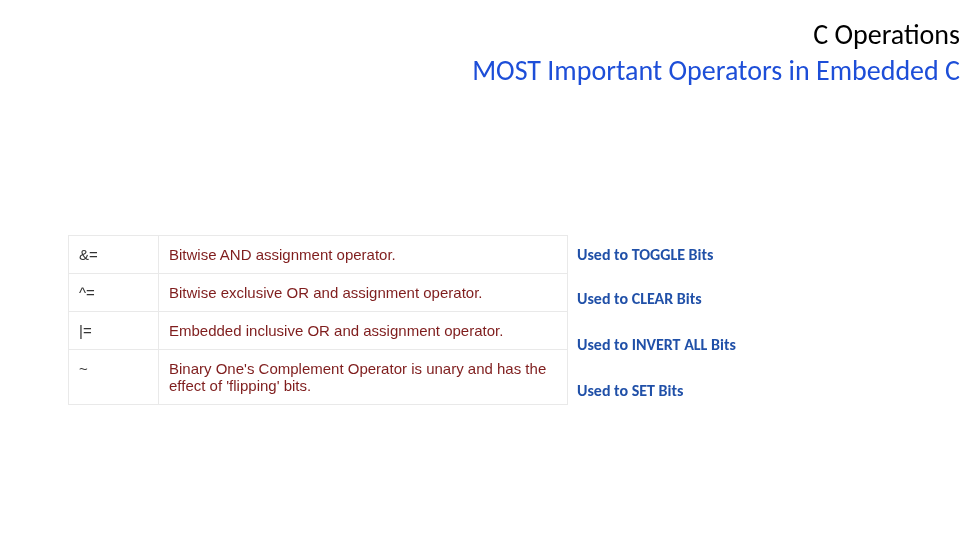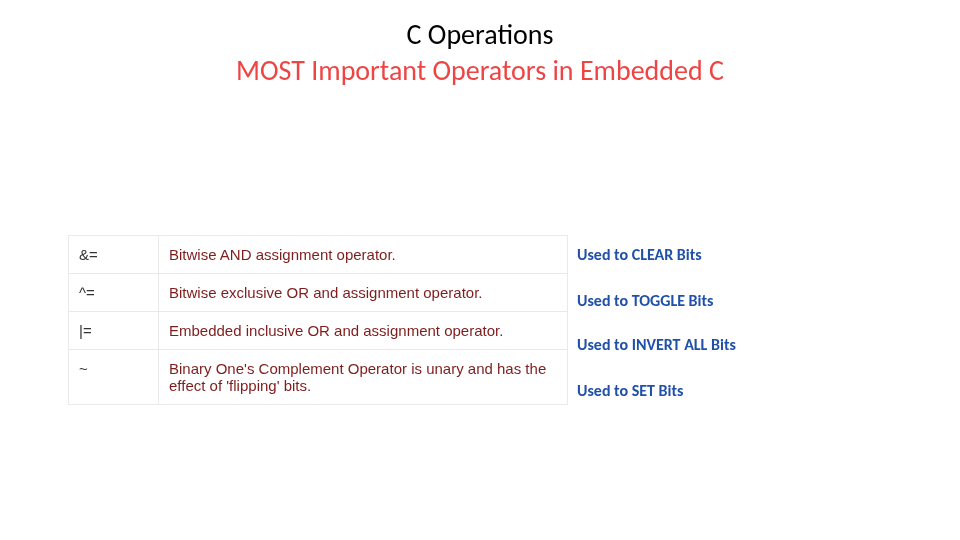--- a/index.html
+++ b/index.html
@@ -8,32 +8,32 @@
       box-sizing: border-box;
     }
     body {
       width: 960px;
       height: 540px;
       background: #fff;
       font-family: Calibri, Arial, sans-serif;
       position: relative;
     }
     .title-block {
-      text-align: center;
+      text-align: right;
       padding-top: 18px;
     }
     .title-main {
       font-size: 28px;
       color: #000;
       font-weight: 400;
       line-height: 1.2;
     }
     .title-sub {
       font-size: 28px;
-      color: #ef4444;
+      color: #1d4ed8;
       font-weight: 400;
       line-height: 1.2;
       margin-top: 2px;
     }
     .table-area {
       position: absolute;
       left: 68px;
       top: 235px;
       width: 500px;
     }
@@ -97,17 +97,17 @@
     </tr>
     <tr>
       <td class="op">~</td>
       <td>Binary One's Complement Operator is unary and has the effect of 'flipping' bits.</td>
     </tr>
   </tbody>
     </table>
 </div>
 
 <div class="usage-area">
+  <div class="usage-item u1">Used to TOGGLE Bits</div>
   <div class="usage-item u0">Used to CLEAR Bits</div>
-  <div class="usage-item u1">Used to TOGGLE Bits</div>
   <div class="usage-item u3">Used to INVERT ALL Bits</div>
   <div class="usage-item u2">Used to SET Bits</div>
 </div>
 
 </body></html>

